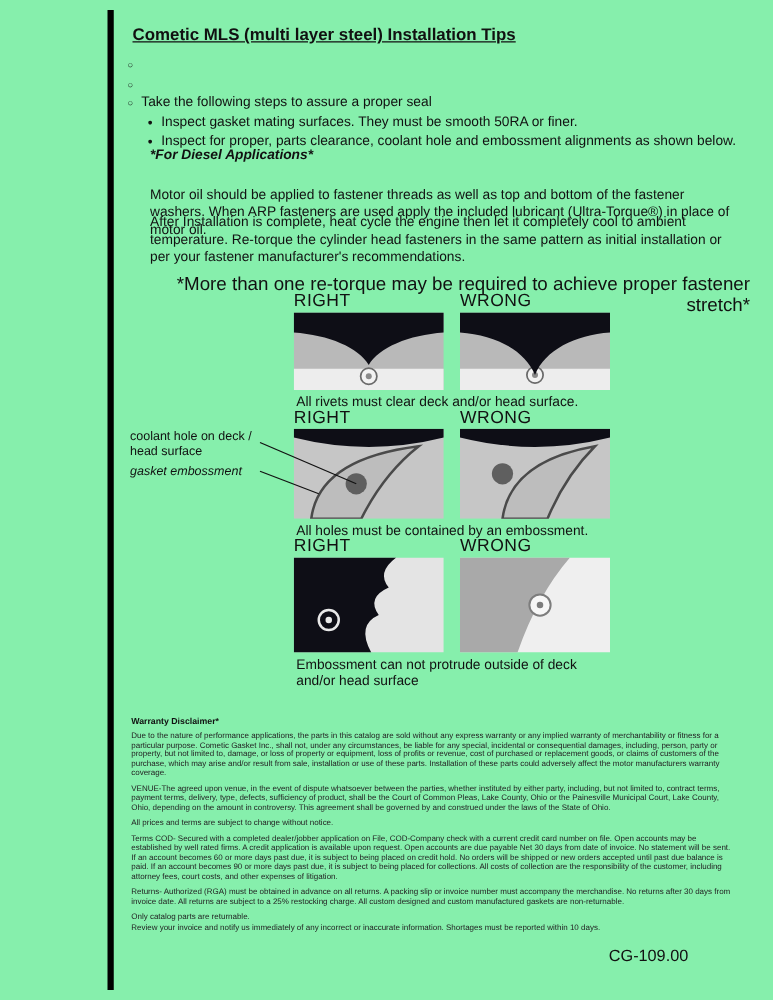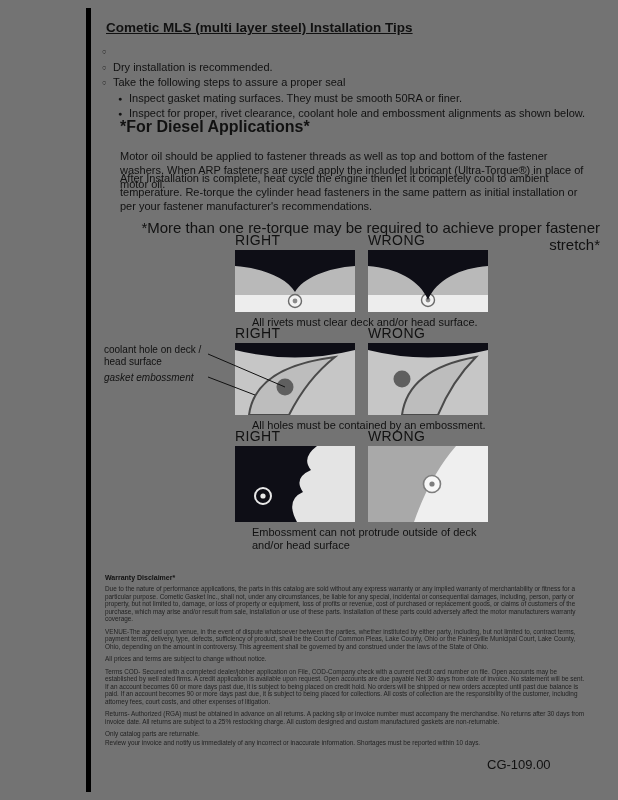--- a/index.html
+++ b/index.html
@@ -1,48 +1,48 @@
 <!DOCTYPE html>
 <html><head>
 <meta charset="utf-8">
 <style>
   * { margin:0; padding:0; box-sizing:border-box; }
   html,body { background:#ffffff; }
   body { font-family:"Liberation Sans", sans-serif; color:#111; }
-  .page { position:relative; width:618px; height:800px; background:#737373; overflow:hidden; }
+  .page { position:relative; width:618px; height:800px; background:#86efac; overflow:hidden; }
 
   .left-rule { position:absolute; left:86px; top:8px; width:5px; height:784px; background:#000; }
 
   .title { position:absolute; left:106px; top:20px; font-size:13.5px; font-weight:bold;
            text-decoration:underline; white-space:nowrap; }
 
   .tips { position:absolute; left:102px; top:45px; width:490px; font-size:11px; }
   .tip  { display:flex; margin-bottom:2.5px; line-height:13px; }
   .m1   { width:11px; font-size:7.5px; line-height:13px; flex:0 0 auto; }
   .m2   { width:11px; font-size:7px;  line-height:13px; flex:0 0 auto; }
   .tip.sub { margin-left:16px; }
 
-  .diesel-heading { position:absolute; left:120px; top:118px; font-size:16px; font-weight:bold; }
+  .diesel-heading { position:absolute; left:120px; top:118px; font-size:11px; font-weight:bold;font-style:italic; }
   .para { position:absolute; left:120px; width:472px; font-size:11px; line-height:13.8px; }
   .p1 { top:138px;margin-top:12px; }
   .p2 { top:172px; }
   .note { position:absolute; left:120px; top:219px; width:480px; font-size:15px;text-align:right; }
 
   .dg-h { position:absolute; width:120px; text-align:left; font-size:14px; letter-spacing:0.4px; }
   .col-left  { left:235px; }
   .col-right { left:368px; }
   .r1h { top:232px; } .r2h { top:325px; } .r3h { top:428px; }
 
   .panel { position:absolute; width:120px; }
   .panel svg { display:block; width:120px; }
   .r1 { top:250px; height:62px; }
   .r2 { top:343px; height:72px; }
   .r3 { top:446px; height:76px; }
 
-  .caption { position:absolute; left:252px; font-size:11px; line-height:13px; }
+  .caption { position:absolute; left:237px; font-size:11px; line-height:13px; }
   .c1 { top:316px; width:300px; }
   .c2 { top:419px; width:300px; }
   .c3 { top:526px; width:250px; }
 
   .lbl { position:absolute; left:104px; width:102px; font-size:10px; line-height:11.5px; text-align:left; }
   .lbl-coolant { top:344px; }
   .lbl-emboss  { top:372px;font-style:italic; }
   .leader { position:absolute; left:206px; top:346px; }
 
   .disclaimer { position:absolute; left:105px; top:574px; width:484px; }
@@ -60,33 +60,32 @@
   <div class="left-rule"></div>
 
   <h1 class="title">Cometic MLS (multi layer steel) Installation Tips</h1>
 
   <div class="tips">
     <div class="tip">
       <span class="m1">○</span>
     </div>
     <div class="tip">
       <span class="m1">○</span>
-      <span>Dry installation is recommended.</span>
     </div>
     <div class="tip">
       <span class="m1">○</span>
       <span>Take the following steps to assure a proper seal</span>
     </div>
     <div class="tip sub">
       <span class="m2">●</span>
       <span>Inspect gasket mating surfaces.  They must be smooth 50RA or finer.</span>
     </div>
     <div class="tip sub">
       <span class="m2">●</span>
-      <span>Inspect for proper, rivet clearance, coolant hole and embossment alignments as shown below.</span>
+      <span>Inspect for proper, parts clearance, coolant hole and embossment alignments as shown below.</span>
     </div>
   </div>
 
   <h2 class="diesel-heading">*For Diesel Applications*</h2>
   <p class="para p1">Motor oil should be applied to fastener threads as well as top and bottom of the fastener washers. When ARP fasteners are used apply the included lubricant (Ultra-Torque®) in place of motor oil.</p>
   <p class="para p2">After Installation is complete, heat cycle the engine then let it completely cool to ambient temperature. Re-torque the cylinder head fasteners in the same pattern as initial installation or per your fastener manufacturer's recommendations.</p>
   <p class="note">*More than one re-torque may be required to achieve proper fastener stretch*</p>
 
   <div class="dg-h col-left r1h">RIGHT</div>
   <div class="dg-h col-right r1h">WRONG</div>

